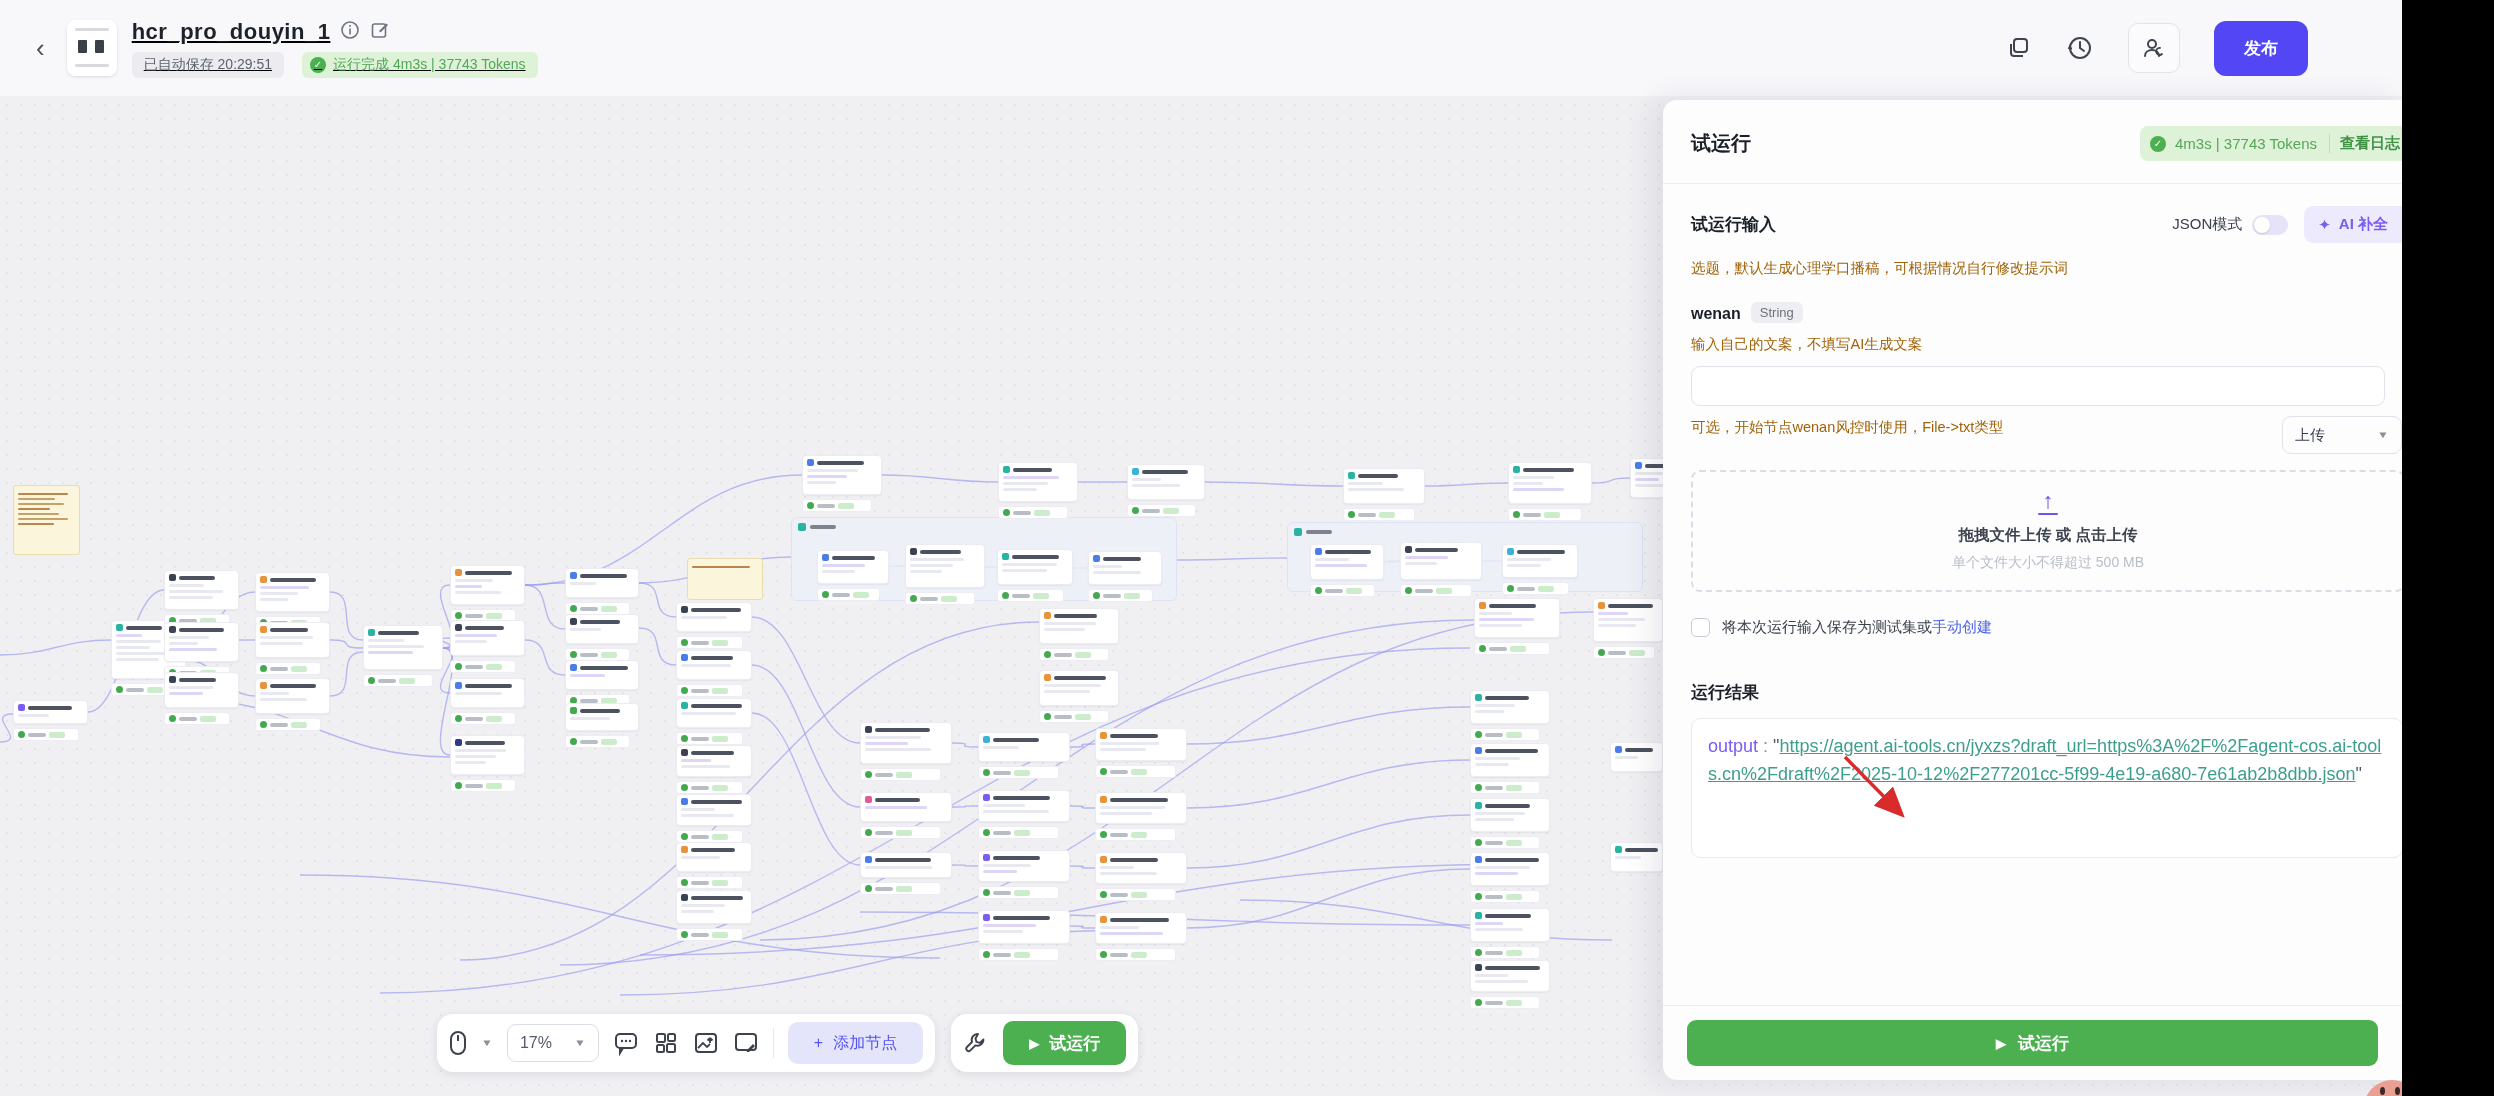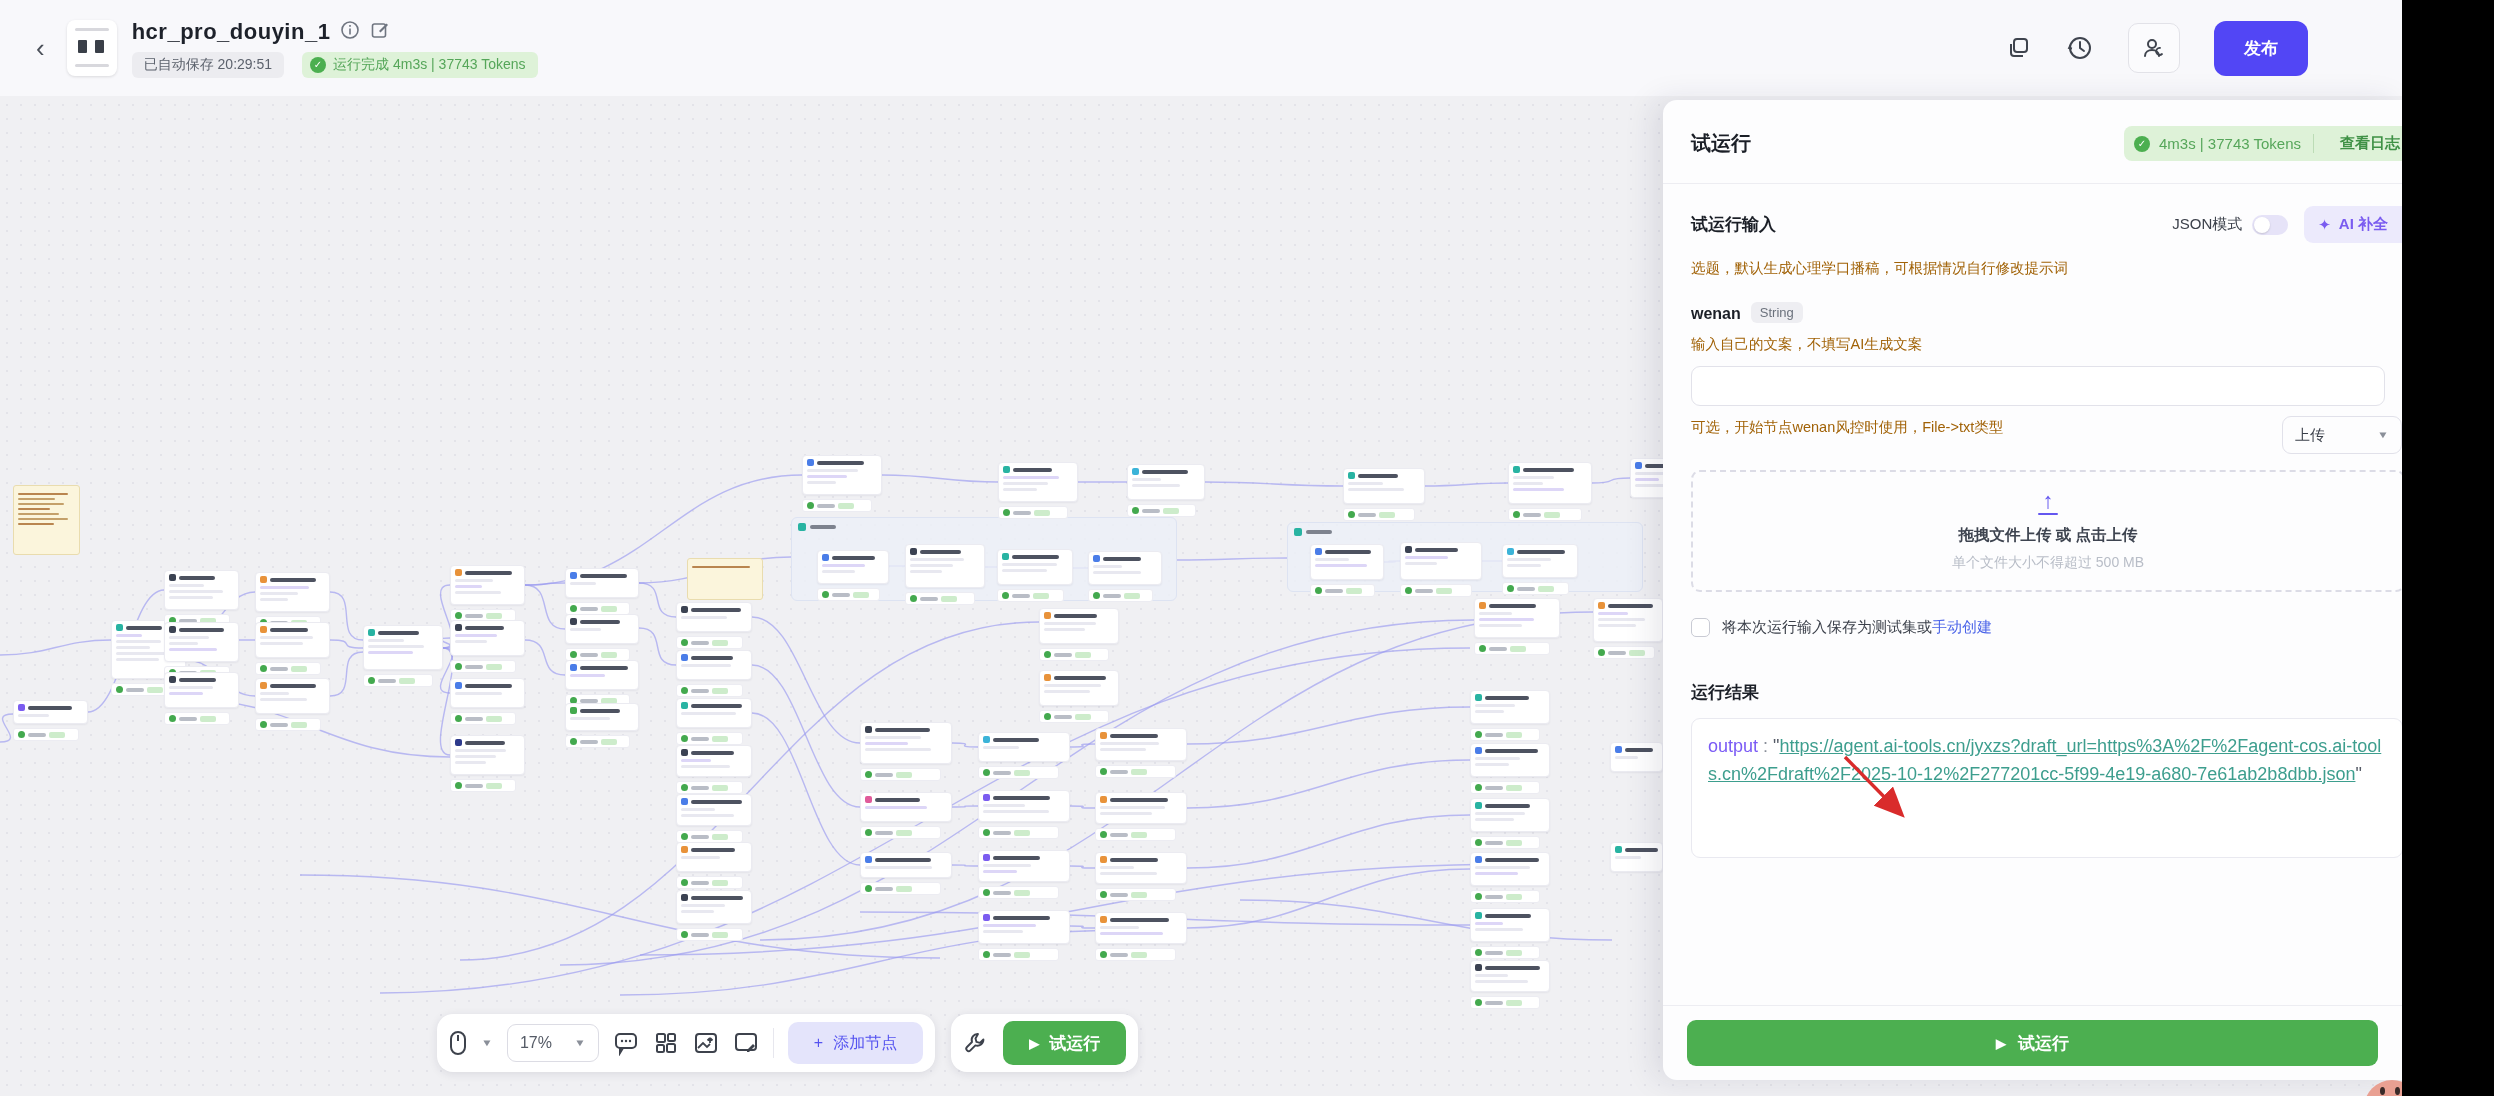--- a/index.html
+++ b/index.html
@@ -34,21 +34,21 @@
 
   
   .topbar { position:absolute; left:0; top:0; width:2402px; height:96px; background:#f8f8fb;
     z-index:8; display:flex; align-items:center; }
   .back { font-size:26px; color:#4a4f58; margin-left:36px; cursor:pointer; }
   .appicon { width:50px; height:56px; margin-left:22px; border-radius:8px; background:#fff;
     box-shadow:0 1px 3px rgba(0,0,0,.12); position:relative; overflow:hidden; }
   .appicon .g1,.appicon .g2 { position:absolute; top:20px; width:9px; height:13px; background:#3a3f48; border-radius:1px; }
   .appicon .g1 { left:11px; } .appicon .g2 { left:28px; }
   .appicon .bar { position:absolute; left:8px; right:8px; height:3px; background:#d8d8dd; border-radius:2px; }
-  .titlewrap { margin-left:15px; }
+  .titlewrap { margin-left:15px;text-decoration:underline; }
   .trow1 { display:flex; align-items:center; gap:10px; }
   .title { font-size:22px; font-weight:bold; color:#1d212a; letter-spacing:.5px; }
   .micon { color:#6f7580; }
   .trow2 { display:flex; align-items:center; gap:18px; margin-top:7px; }
   .pill-gray { background:#ececf0; color:#5c626d; font-size:14px; padding:4px 12px; border-radius:6px; }
   .pill-green { background:#def2d8; color:#55a659; font-size:14px; padding:4px 12px 4px 8px; border-radius:6px;
     display:flex; align-items:center; gap:7px; }
   .chk-circle { width:16px; height:16px; border-radius:50%; background:#4caf50; color:#fff; font-size:10px;
     display:flex; align-items:center; justify-content:center; }
   .tb-right { position:absolute; right:94px; top:0; height:96px; display:flex; align-items:center; gap:34px; }
@@ -73,21 +73,21 @@
     padding:0 26px; height:44px; cursor:pointer; display:flex; align-items:center; gap:10px; }
 
   
   .panel { position:absolute; left:1663px; top:100px; width:739px; height:980px; background:#fdfdfe;
     border-radius:14px 0 0 14px; box-shadow:-10px 0 30px rgba(30,30,70,.10); z-index:10;
     display:flex; flex-direction:column; }
   .p-head { display:flex; align-items:center; justify-content:space-between; padding:26px 0 22px 28px; }
   .p-title { font-size:20px; font-weight:bold; color:#1b1f27; }
   .p-status { background:#def2d8; border-radius:8px 0 0 8px; display:flex; align-items:center; gap:9px;
     padding:8px 2px 8px 10px; font-size:15px; color:#56a65a; }
-  .p-status .logs { color:#3f9146; font-weight:bold; border-left:1px solid #bcdcb6; padding-left:26px; margin-left:3px; cursor:pointer; }
+  .p-status .logs { color:#3f9146; font-weight:bold; border-left:1px solid #bcdcb6; padding-left:10px; margin-left:3px; cursor:pointer; }
   .p-div { height:1px; background:#ededf2; }
   .p-body { flex:1; overflow:hidden; padding:0 0 0 28px; position:relative; }
   .sec-row { display:flex; align-items:center; justify-content:space-between; margin-top:22px; }
   .sec-title { font-size:17px; font-weight:bold; color:#1b1f27; }
   .jsonmode { display:flex; align-items:center; gap:10px; font-size:15px; color:#3c414b; }
   .toggle { width:36px; height:20px; border-radius:10px; background:#e6e3f8; position:relative; cursor:pointer; }
   .toggle .knob { position:absolute; left:2px; top:2px; width:16px; height:16px; border-radius:50%; background:#fff;
     box-shadow:0 1px 2px rgba(0,0,0,.15); }
   .ai-pill { background:#eceafc; color:#7a5cf0; font-size:15px; font-weight:bold; border-radius:9px 0 0 9px;
     padding:9px 14px; display:flex; align-items:center; gap:8px; cursor:pointer; }

